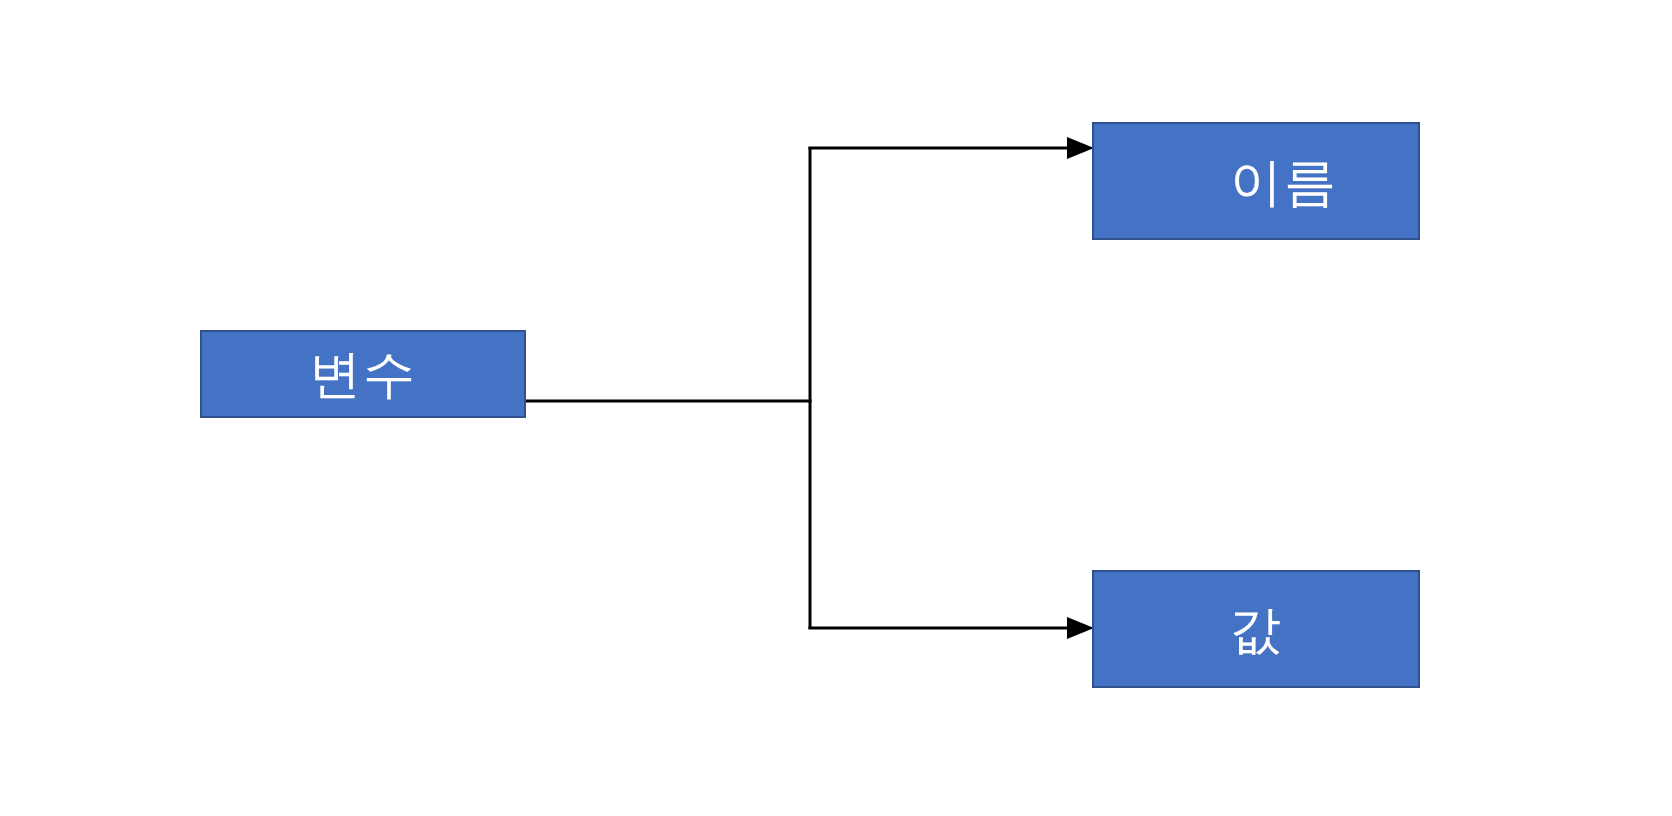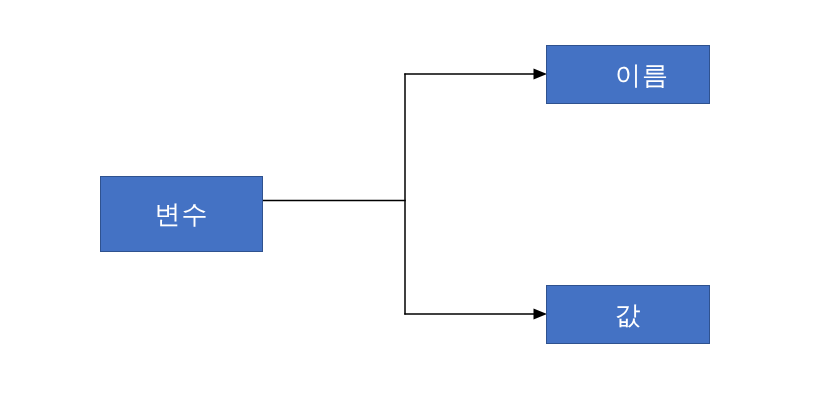--- a/index.html
+++ b/index.html
@@ -29,22 +29,22 @@
     border: 1.5px solid #2F528F;
     color: #ffffff;
     display: flex;
     align-items: center;
     justify-content: center;
     font-size: 26px;
     line-height: 1;
     letter-spacing: 1px;
     text-align: center;
   }
-  .node-variable { left: 100px; top: 176px; width: 163px; height: 76px; }
-  .node-name     { left: 546px; top:  45px; width: 164px; height: 59px; padding-left: 28px; }
+  .node-variable { left: 100px; top: 165px; width: 163px; height: 44px; }
+  .node-name     { left: 546px; top:  61px; width: 164px; height: 59px; padding-left: 28px; }
   .node-value    { left: 546px; top: 285px; width: 164px; height: 59px; }
 </style>
 </head>
 <body>
 
 <div class="canvas">
 
   <svg class="connectors" viewBox="0 0 836 408" xmlns="http://www.w3.org/2000/svg" aria-hidden="true">
 
     <line x1="263" y1="200.5" x2="405.75" y2="200.5" stroke="#000000" stroke-width="1.5"></line>

